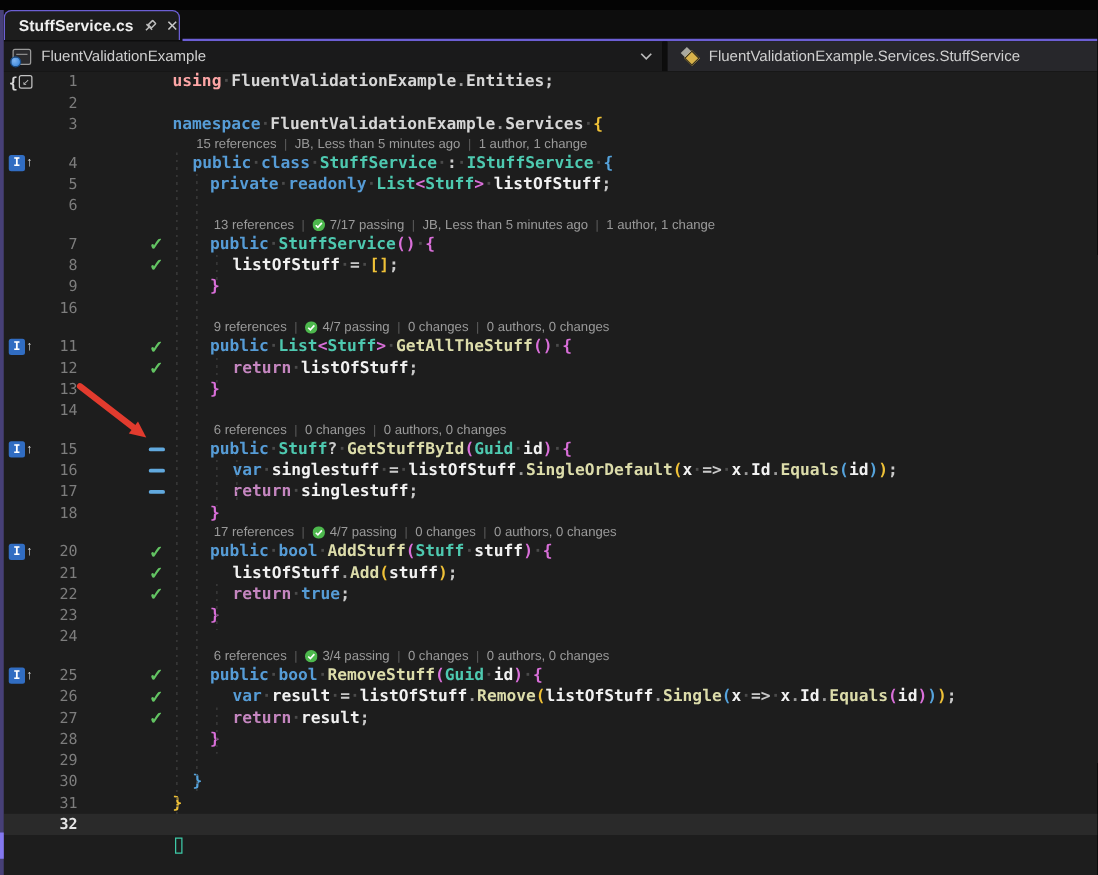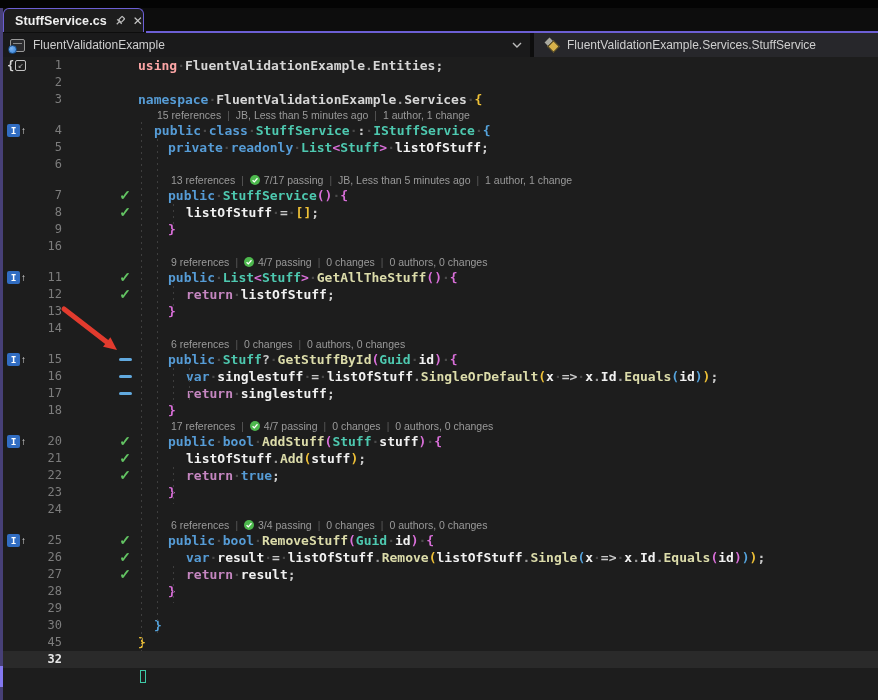--- a/index.html
+++ b/index.html
@@ -467,21 +467,21 @@
       </div>
       <div class="row code">
         <div class="g-glyph"></div>
         <div class="g-num">30</div>
         <div class="g-gap"></div>
         <div class="g-test"></div>
         <div class="code-cell" style="padding-left: 18px;"><span style="color: rgb(85, 163, 220);">}</span></div>
       </div>
       <div class="row code">
         <div class="g-glyph"></div>
-        <div class="g-num">45</div>
+        <div class="g-num">31</div>
         <div class="g-gap"></div>
         <div class="g-test"></div>
         <div class="code-cell" style="padding-left: 2px;"><span style="color: rgb(239, 193, 55);">}</span></div>
       </div>
       <div class="row code current">
         <div class="g-glyph"></div>
         <div class="g-num">32</div>
         <div class="g-gap"></div>
         <div class="g-test"></div>
         <div class="code-cell" style="padding-left: 2px;"></div>

